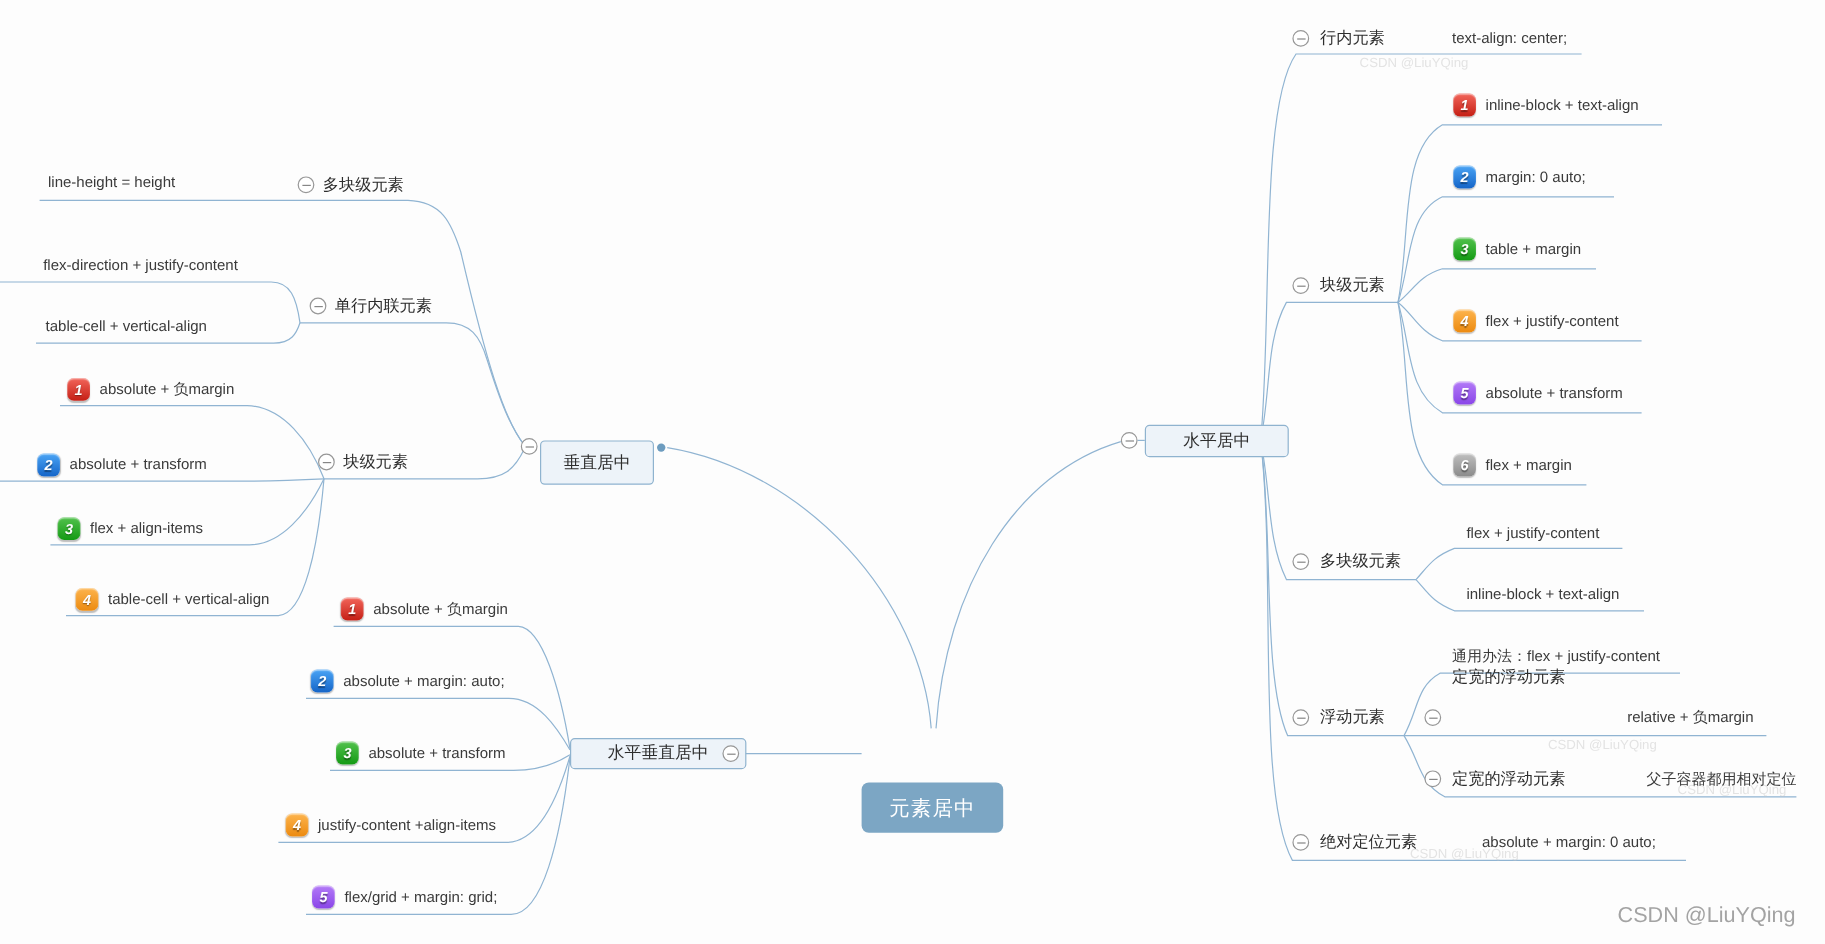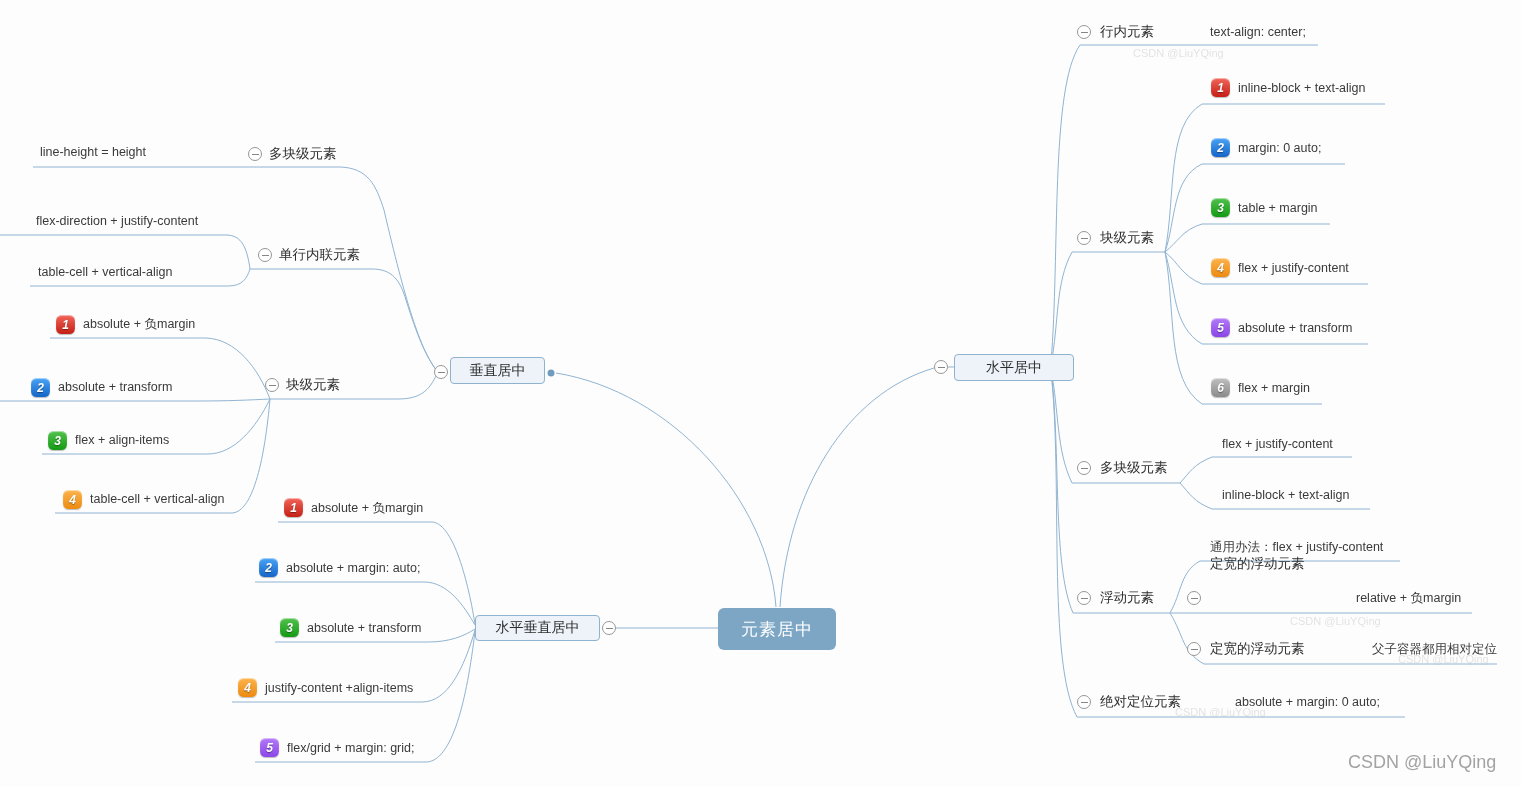--- a/index.html
+++ b/index.html
@@ -38,21 +38,21 @@
   .nodebox{
     position:absolute; box-sizing:border-box;
     border:1px solid #8fb3cf; background:#edf3f9; border-radius:4px;
     display:flex; align-items:center; justify-content:center;
     font-size:14px; color:#2d2d2d; cursor:pointer; white-space:nowrap;
   }
   .rootbox{
     position:absolute; box-sizing:border-box;
     background:#7ca6c4; border-radius:6px;
     display:flex; align-items:center; justify-content:center;
-    font-size:17px; color:#fff; letter-spacing:1px; cursor:pointer; white-space:nowrap;
+    font-size:17px; color:#fff; letter-spacing:1px; cursor:pointer; white-space:nowrap;margin-top:44px;
   }
   .wm{
     position:absolute; left:1348px; top:752px; font-size:18px; color:#a3a3a3;
   }
   .wm-faint{
     position:absolute; font-size:11px; color:#c4c4c4; opacity:.45; white-space:nowrap;
   }
 </style>
 </head>
 <body>
@@ -108,27 +108,27 @@
     <circle cx="551" cy="373" r="3.5" fill="#6d9cbf"></circle>
   </svg>
 
   <span class="wm-faint" style="left:1133px;top:47px">CSDN @LiuYQing</span>
   <span class="wm-faint" style="left:1290px;top:615px">CSDN @LiuYQing</span>
   <span class="wm-faint" style="left:1398px;top:653px">CSDN @LiuYQing</span>
   <span class="wm-faint" style="left:1175px;top:706px">CSDN @LiuYQing</span>
 
   <div class="rootbox" style="left:718px;top:608px;width:118px;height:42px">元素居中</div>
 
-  <div class="nodebox" style="left:450px;top:357px;width:95px;height:27px">垂直居中</div>
+  <div class="nodebox" style="left:450px;top:367px;width:95px;height:37px">垂直居中</div>
   <div class="minus" style="left:434px;top:365px"></div>
 
   <div class="nodebox" style="left:954px;top:354px;width:120px;height:27px">水平居中</div>
   <div class="minus" style="left:934px;top:360px"></div>
 
-  <div class="nodebox" style="left:475px;top:615px;width:125px;height:26px">水平垂直居中</div>
+  <div class="nodebox" style="left:475px;top:615px;width:147px;height:26px">水平垂直居中</div>
   <div class="minus" style="left:602px;top:621px"></div>
 
   <div class="minus" style="left:248px;top:147px"></div>
   <span class="topic-label" style="left:269px;top:145px">多块级元素</span>
   <span class="leaf" style="left:40px;top:144px">line-height = height</span>
 
   <div class="minus" style="left:258px;top:248px"></div>
   <span class="topic-label" style="left:279px;top:246px">单行内联元素</span>
   <span class="leaf" style="left:36px;top:213px">flex-direction + justify-content</span>
   <span class="leaf" style="left:38px;top:264px">table-cell + vertical-align</span>

